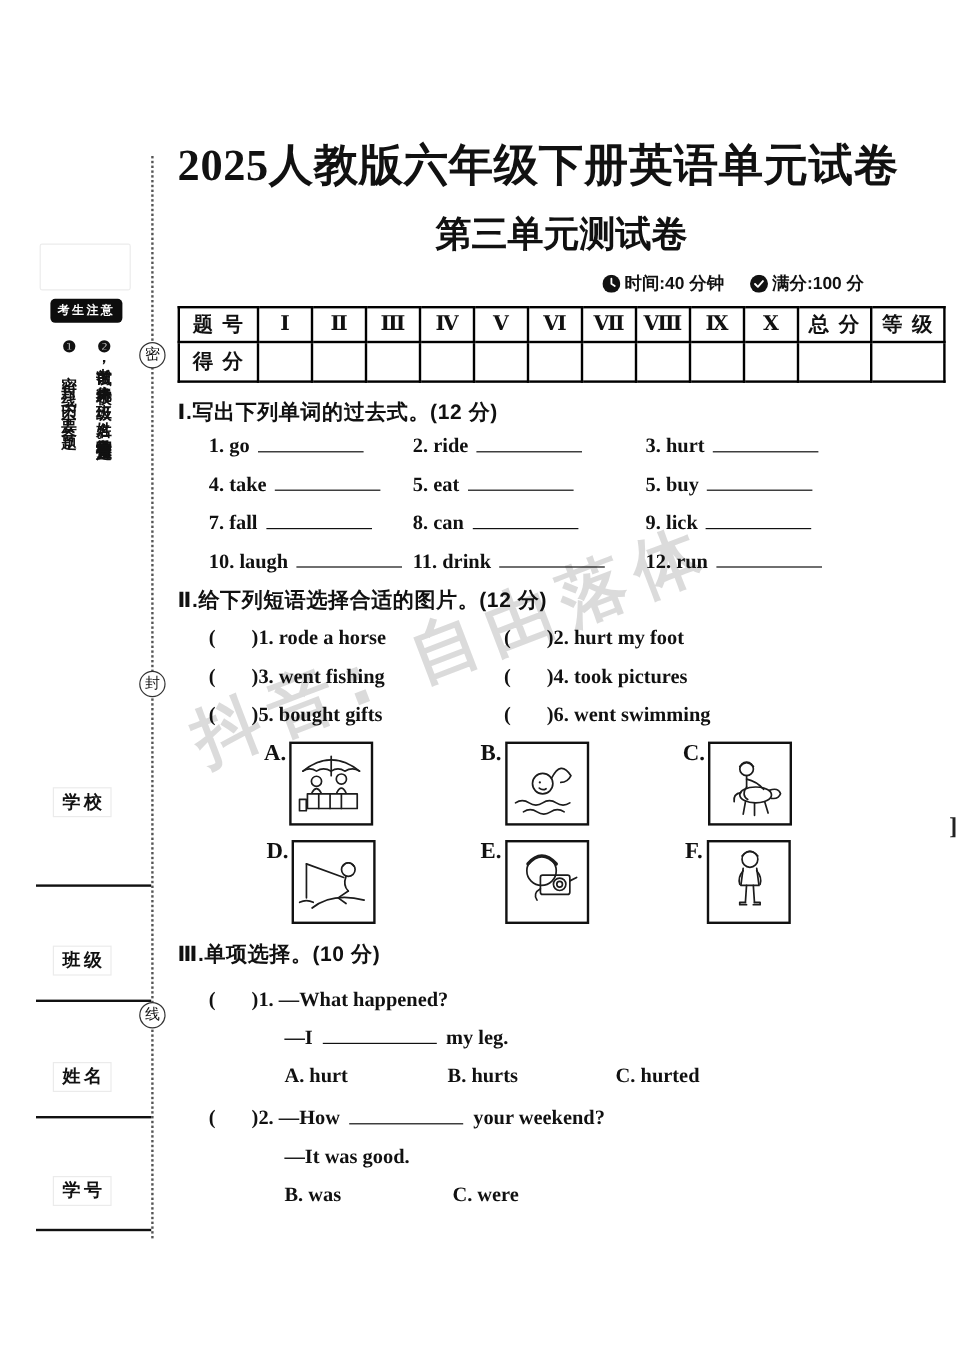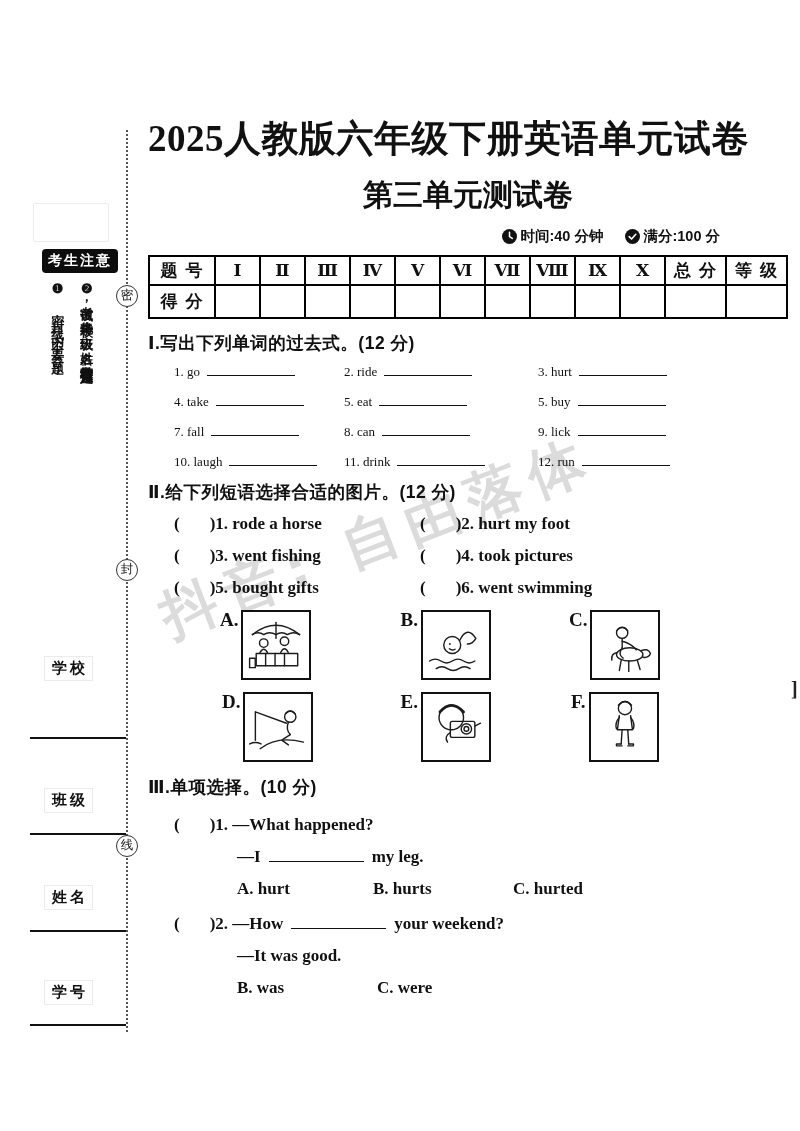--- a/index.html
+++ b/index.html
@@ -20,21 +20,21 @@
     color:rgba(125,125,125,0.28); z-index:0; pointer-events:none;
   }
 
   
   .artifact-box { position:absolute; left:33px; top:203px; width:76px; height:39px;
     border:1px solid #ececec; border-radius:2px; z-index:1; }
   .notice-badge {
     position:absolute; left:42px; top:249px; z-index:1;
     background:#0d0d0d; color:#fff; border-radius:4px;
     font-family:"Liberation Sans","DejaVu Sans",sans-serif;
-    font-weight:bold; font-size:14px; letter-spacing:2px; padding:3px 6px;
+    font-weight:bold; font-size:10px; letter-spacing:2px; padding:3px 6px;
   }
   .notice-text {
     position:absolute; left:47px; top:281px; height:380px; z-index:1;
     writing-mode:vertical-lr; text-orientation:mixed;
     font-size:13px; font-weight:bold; line-height:1.55;
   }
   .notice-col-1 { letter-spacing:7px; }
   .notice-col-2 { margin-left:9px; letter-spacing:0.5px; }
   .seal-line { position:absolute; left:126px; top:130px; height:902px; width:0;
     border-left:2px dotted #555; z-index:1; }
@@ -77,21 +77,21 @@
   .sec-heading {
     font-family:"Liberation Sans","DejaVu Sans",sans-serif;
     font-weight:bold; font-size:17.5px; letter-spacing:0.5px;
   }
   .mt-sec1 { margin-top:12px; }
   .mt-sec2 { margin-top:10px; }
   .mt-sec3 { margin-top:13px; }
 
   .s1-grid { margin-top:7px; padding-left:26px; display:grid;
     grid-template-columns:170px 194px 1fr; row-gap:12px;
-    font-size:13px; font-weight:400; }
+    font-size:17px; font-weight:700; }
   .blank { display:inline-block; width:88px; height:14px;
     border-bottom:1.6px solid #111; margin-left:7px; }
   .blank.q { width:95px; margin:0 8px; }
 
   .s2-grid { margin-top:10px; padding-left:26px; display:grid;
     grid-template-columns:246px 1fr; row-gap:12px;
     font-size:17px; font-weight:600; }
   .paren-gap { display:inline-block; width:30px; }
 
   .pic-row { display:flex; margin-top:12px; align-items:flex-start; }

